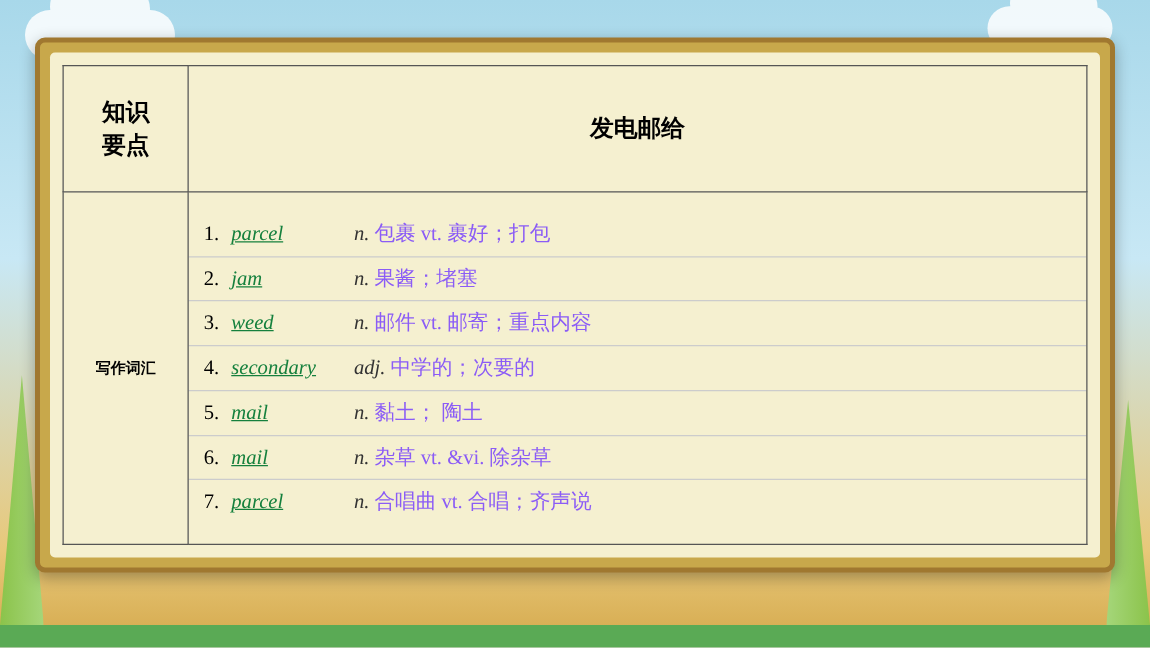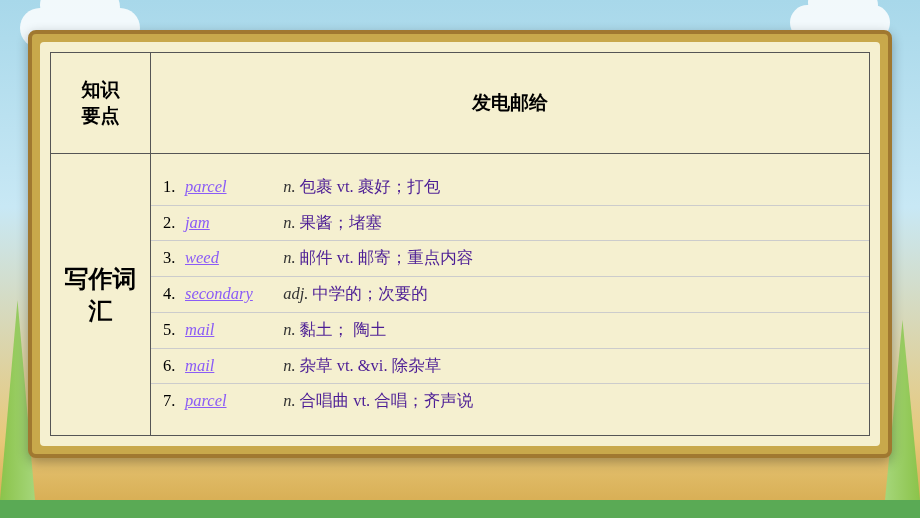--- a/index.html
+++ b/index.html
@@ -99,21 +99,21 @@
       text-align: center;
       font-weight: bold;
       font-size: 19px;
       background: #f5f0d0;
       padding: 24px;
     }
 
     .col-title {
       width: 100px;
       text-align: center;
-      font-size: 24px;
+      font-size: 12px;
       font-weight: bold;
       vertical-align: middle;
     }
 
     .col-content {
       padding: 0 !important;
     }
 
     .vocab-item {
       display: flex;
@@ -127,35 +127,35 @@
     .vocab-item:last-child {
       border-bottom: none;
     }
 
     .item-num {
       min-width: 22px;
       font-weight: normal;
     }
 
     .item-word {
-      color: #8b5cf6;
+      color: #15803d;
       text-decoration: underline;
       font-style: italic;
       min-width: 90px;
       display: inline-block;
     }
 
     .item-pos {
       font-style: italic;
       color: #333;
       margin: 0 4px;
     }
 
     .item-def {
-      color: #4c1d95;
+      color: #8b5cf6;
     }
 
     
     .grass {
       position: absolute;
       bottom: 0;
       left: 0; right: 0;
       height: 18px;
       background: #5aaa55;
       z-index: 10;

